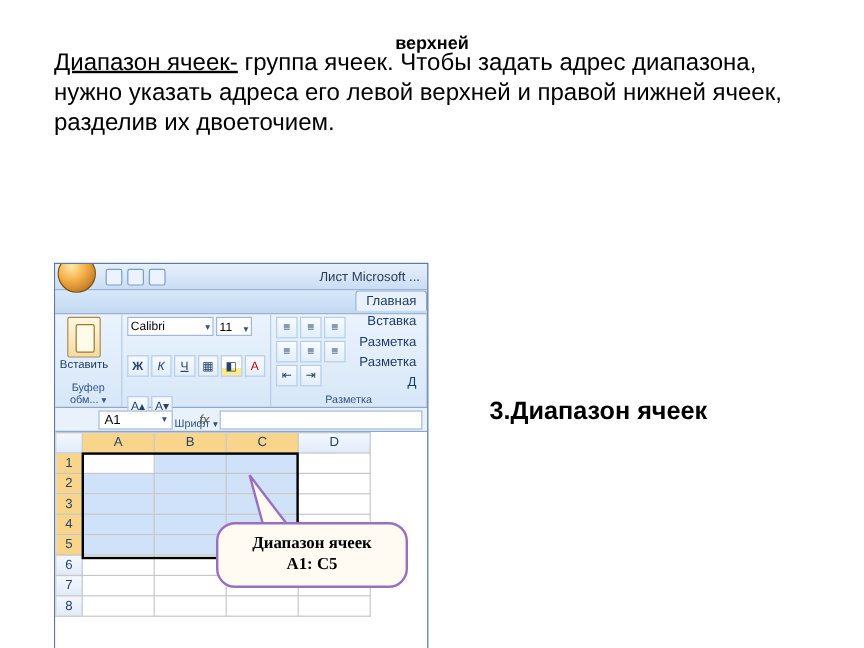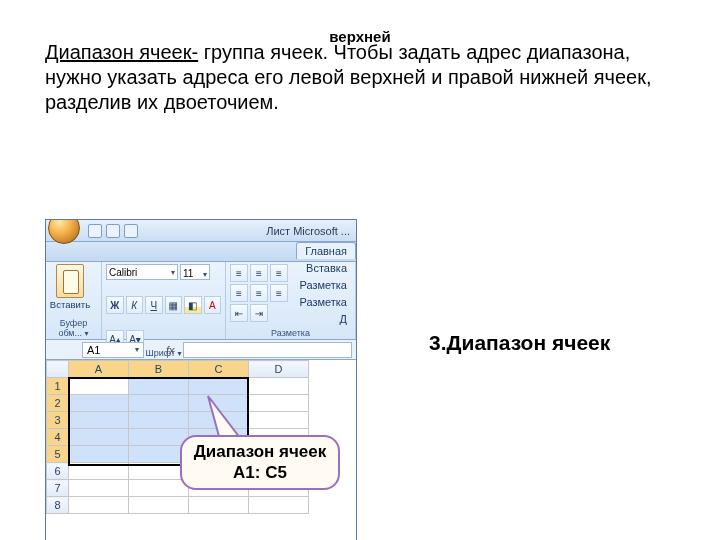--- a/index.html
+++ b/index.html
@@ -24,21 +24,21 @@
   }
   .paragraph {
     font-size: 20px;
     line-height: 1.25;
     padding: 0 40px 0 45px;
     margin-top: -6px;
   }
   .paragraph .term { text-decoration: underline; }
   .right-label {
     position: absolute;
-    left: 429px;
+    left: 408px;
     top: 330px;
     font-size: 21px;
     font-weight: bold;
     line-height: 1.2;
   }
 
   
   .excel {
     position: absolute;
     left: 45px;
@@ -187,23 +187,24 @@
 
   
   .callout{
     position:absolute;
     left:180px; top:435px;
     width:160px; height:55px;
     border:2px solid #9b6fbf;
     border-radius:16px;
     background:#fffaf2;
     display:flex; align-items:center; justify-content:center;
-    text-align:center; font-size:17px; font-weight:bold;
+    text-align:center; font-size:14px; font-weight:bold;
     line-height:1.2;
     z-index:20;
+    font-family:Liberation Serif, serif;
   }
   svg.tail{position:absolute; left:200px; top:388px; z-index:19;}
 </style>
 </head>
 <body>
 
 <div class="title">
   <br>
   <span>верхней</span>
 </div>

